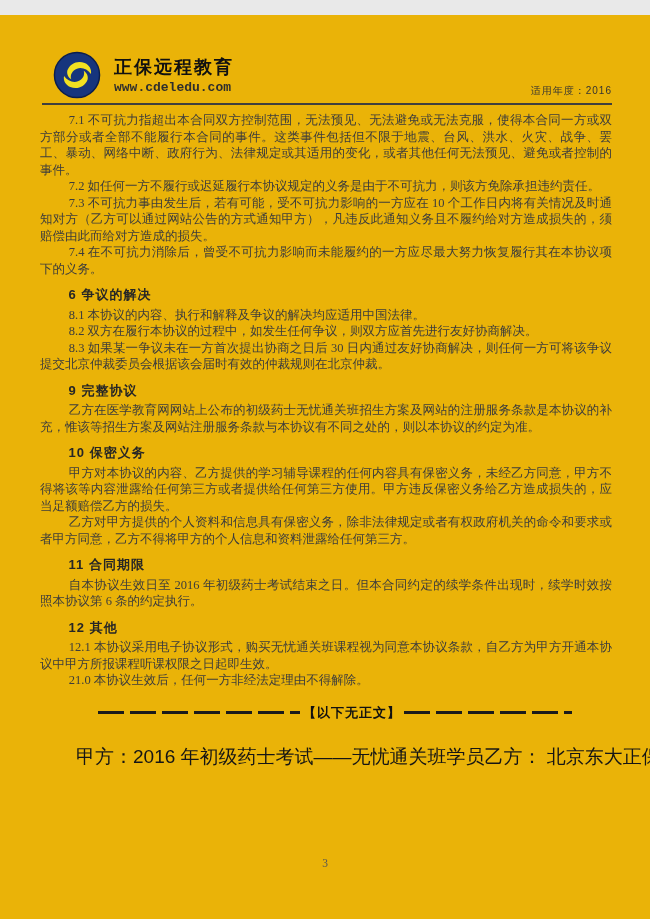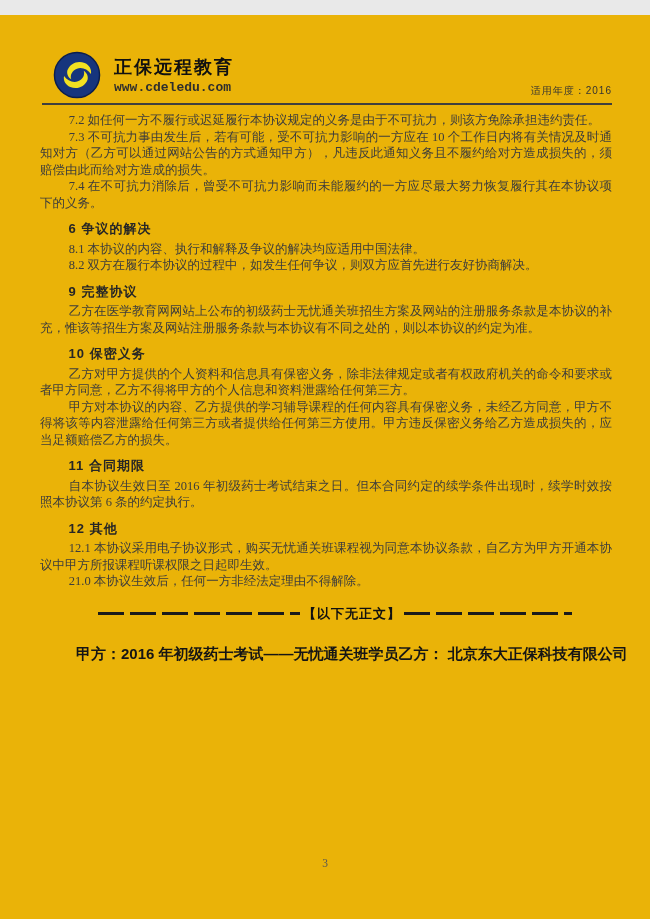--- a/index.html
+++ b/index.html
@@ -59,21 +59,21 @@
   .dash-r{width:168px;}
   .divider-label{
     font-family:"Liberation Sans","DejaVu Sans",sans-serif;
     font-weight:bold;font-size:13px;color:#111;letter-spacing:1px;white-space:nowrap;
   }
   
   .signs{
     margin:22px 28px 0 40px;
     display:flex;justify-content:space-between;
     font-family:"Liberation Sans","DejaVu Sans",sans-serif;
-    font-weight:bold;font-size:15px;color:#151515;
+    font-weight:normal;font-size:19px;color:#151515;
   }
   .party-a{padding-left:36px;white-space:nowrap;}
   .party-b{white-space:nowrap;}
   
   .pageno{
     position:absolute;top:842px;left:0;width:100%;
     text-align:center;font-size:11.5px;color:#555;
   }
 </style>
 </head>
@@ -94,34 +94,36 @@
         <div class="brand-name">正保远程教育</div>
         <div class="brand-url">www.cdeledu.com</div>
       </div>
     </div>
     <div class="year">适用年度：2016</div>
   </header>
 
   <div class="rule"></div>
 
   <main class="doc">
+    <p class="para">7.1 不可抗力指超出本合同双方控制范围，无法预见、无法避免或无法克服，使得本合同一方或双方部分或者全部不能履行本合同的事件。这类事件包括但不限于地震、台风、洪水、火灾、战争、罢工、暴动、网络中断、政府行为、法律规定或其适用的变化，或者其他任何无法预见、避免或者控制的事件。</p>
     <p class="para">7.2 如任何一方不履行或迟延履行本协议规定的义务是由于不可抗力，则该方免除承担违约责任。</p>
     <p class="para">7.3 不可抗力事由发生后，若有可能，受不可抗力影响的一方应在 10 个工作日内将有关情况及时通知对方（乙方可以通过网站公告的方式通知甲方），凡违反此通知义务且不履约给对方造成损失的，须赔偿由此而给对方造成的损失。</p>
     <p class="para">7.4 在不可抗力消除后，曾受不可抗力影响而未能履约的一方应尽最大努力恢复履行其在本协议项下的义务。</p>
 
     <h2 class="sec">6 争议的解决</h2>
     <p class="para">8.1 本协议的内容、执行和解释及争议的解决均应适用中国法律。</p>
     <p class="para">8.2 双方在履行本协议的过程中，如发生任何争议，则双方应首先进行友好协商解决。</p>
+    <p class="para">8.3 如果某一争议未在一方首次提出协商之日后 30 日内通过友好协商解决，则任何一方可将该争议提交北京仲裁委员会根据该会届时有效的仲裁规则在北京仲裁。</p>
 
     <h2 class="sec">9 完整协议</h2>
     <p class="para">乙方在医学教育网网站上公布的初级药士无忧通关班招生方案及网站的注册服务条款是本协议的补充，惟该等招生方案及网站注册服务条款与本协议有不同之处的，则以本协议的约定为准。</p>
 
     <h2 class="sec">10 保密义务</h2>
+    <p class="para">甲方对本协议的内容、乙方提供的学习辅导课程的任何内容具有保密义务，未经乙方同意，甲方不得将该等内容泄露给任何第三方或者提供给任何第三方使用。甲方违反保密义务给乙方造成损失的，应当足额赔偿乙方的损失。</p>
     <p class="para">乙方对甲方提供的个人资料和信息具有保密义务，除非法律规定或者有权政府机关的命令和要求或者甲方同意，乙方不得将甲方的个人信息和资料泄露给任何第三方。</p>
-    <p class="para">甲方对本协议的内容、乙方提供的学习辅导课程的任何内容具有保密义务，未经乙方同意，甲方不得将该等内容泄露给任何第三方或者提供给任何第三方使用。甲方违反保密义务给乙方造成损失的，应当足额赔偿乙方的损失。</p>
 
     <h2 class="sec">11 合同期限</h2>
     <p class="para">自本协议生效日至 2016 年初级药士考试结束之日。但本合同约定的续学条件出现时，续学时效按照本协议第 6 条的约定执行。</p>
 
     <h2 class="sec">12 其他</h2>
     <p class="para">12.1 本协议采用电子协议形式，购买无忧通关班课程视为同意本协议条款，自乙方为甲方开通本协议中甲方所报课程听课权限之日起即生效。</p>
     <p class="para">21.0 本协议生效后，任何一方非经法定理由不得解除。</p>
   </main>
 
   <div class="divider">

